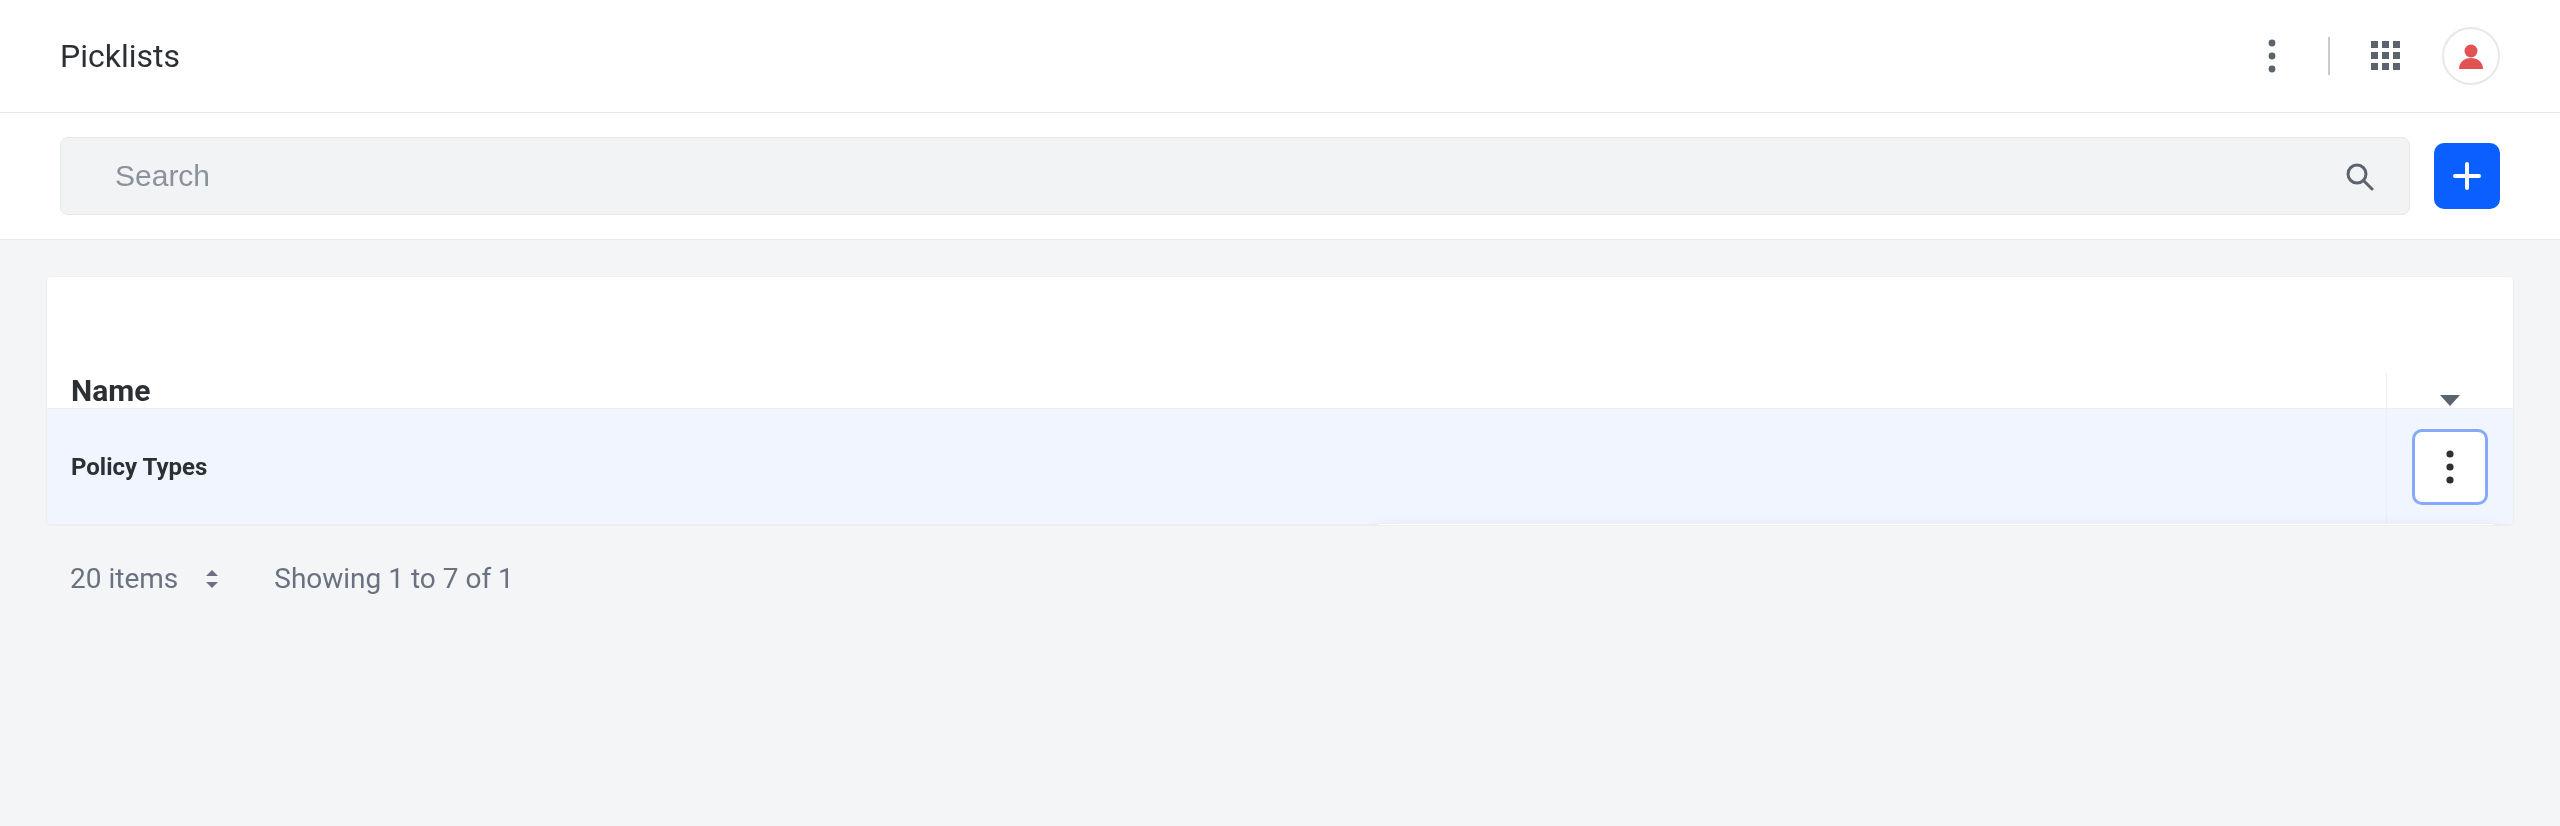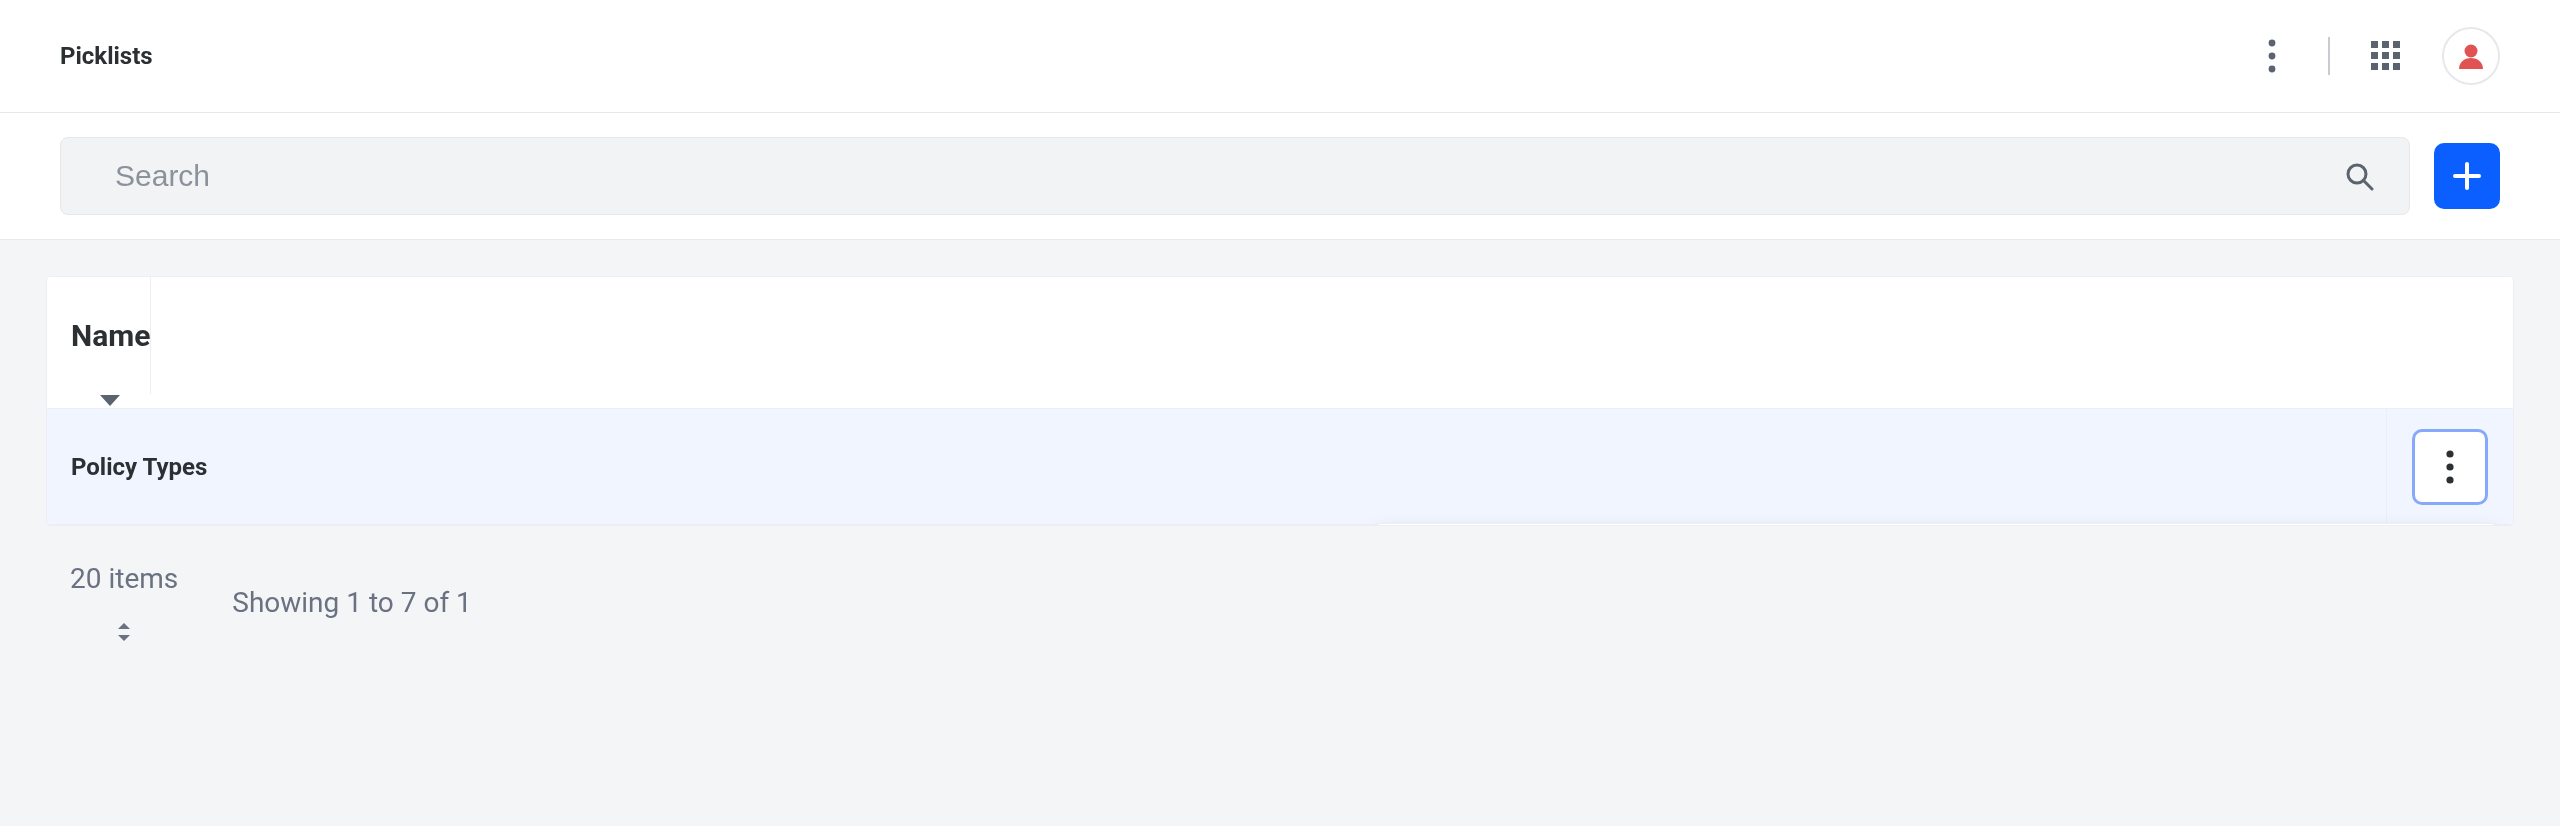--- a/index.html
+++ b/index.html
@@ -17,22 +17,22 @@
   .top-header {
     display: flex;
     align-items: center;
     justify-content: space-between;
     height: 113px;
     padding: 0 60px 0 60px;
     background: #ffffff;
     border-bottom: 1px solid #e5e7eb;
   }
   .page-title {
-    font-size: 24px;
-    font-weight: 700;
+    font-size: 32px;
+    font-weight: 400;
     color: #2d3033;
   }
   .header-right {
     display: flex;
     align-items: center;
     gap: 26px;
   }
   .hdr-icon-btn {
     width: 60px;
     height: 60px;
@@ -111,24 +111,23 @@
     background: #ffffff;
     border: 1px solid #eceef2;
     border-radius: 4px;
     overflow: hidden;
     position: relative;
   }
 
   
   .tbl-header {
     display: flex;
-    align-items: flex-start;
+    align-items: flex-end;
     height: 132px;
     border-bottom: 1px solid #eceef2;
-    flex-direction: column;
   }
   .col-name-h {
     flex: 1;
     display:flex;
     align-items:center;
     padding-left: 24px;
     font-size: 30px;
     font-weight: 700;
     color: #2d3033;
     border-right: 1px solid #eceef2;
@@ -181,21 +180,20 @@
     display:flex;
     align-items:center;
     gap: 54px;
     padding: 36px 24px;
     font-size: 28px;
     color: #6a7180;
   }
   .pager .page-size {
     display:flex; align-items:center; gap:26px;
     cursor:pointer;
-    flex-direction:column;
   }
 
   
   .action-menu {
     position: absolute;
     top: 246px;
     right: 16px;
     width: 1122px;
     background: #ffffff;
     border: 1px solid #eceef2;

